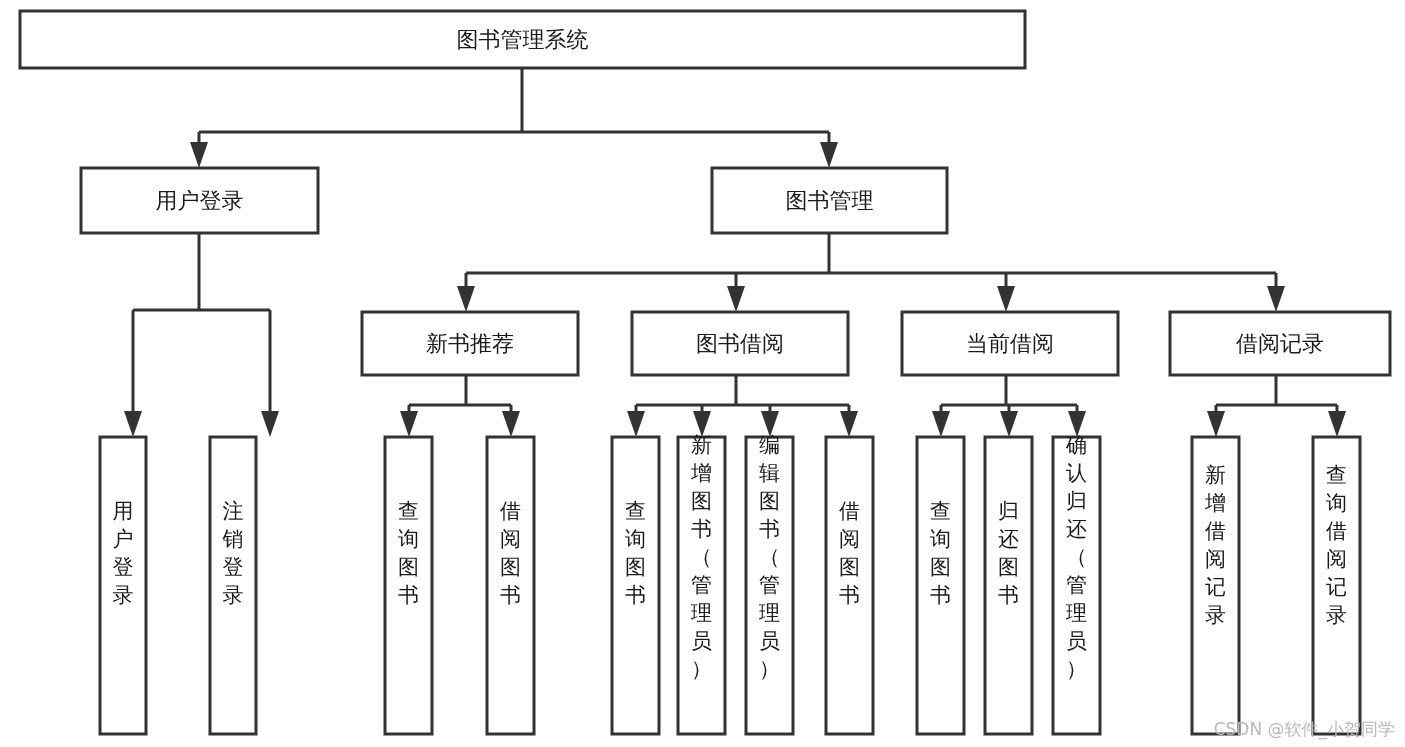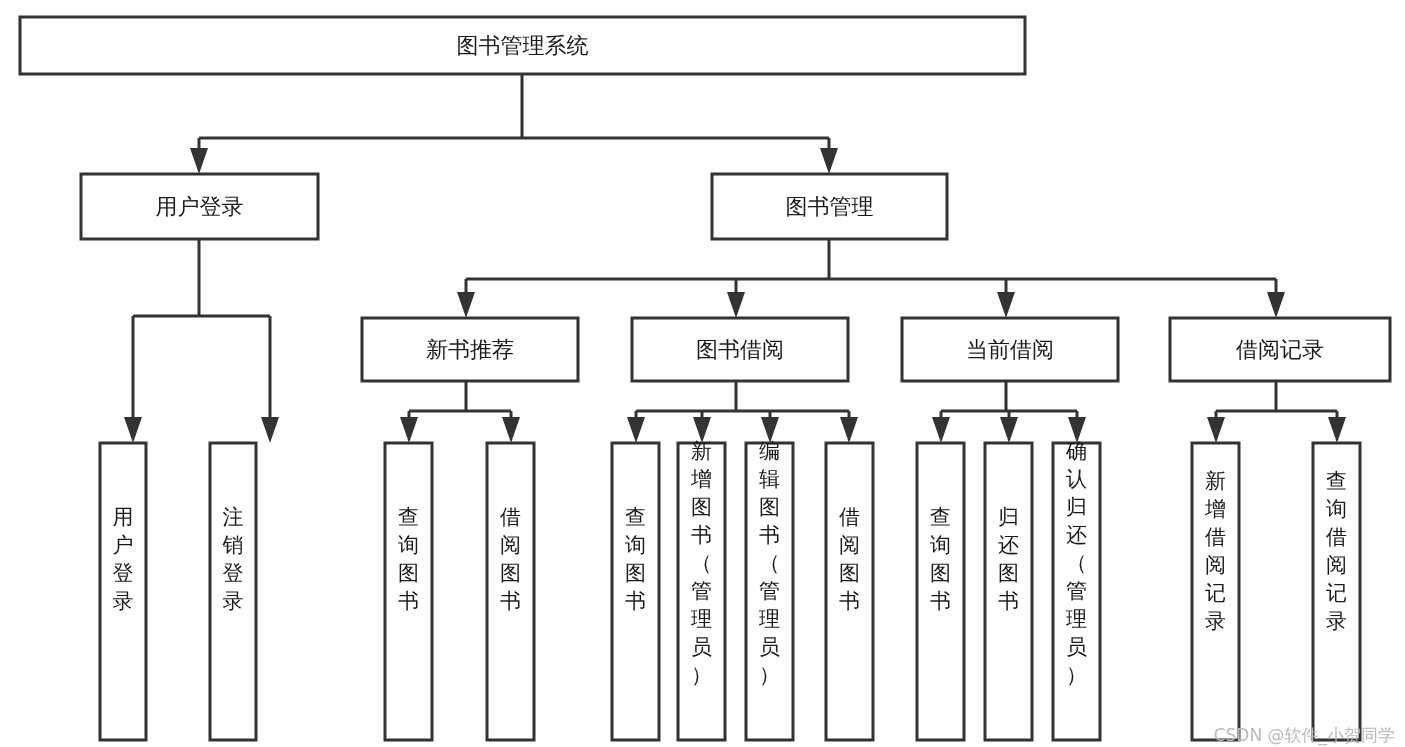--- a/index.html
+++ b/index.html
@@ -11,21 +11,21 @@
   body {
     width: 1405px;
     height: 747px;
     font-family: "DejaVu Sans", "Liberation Sans", sans-serif;
     overflow: hidden;
     position: relative;
   }
   #diagram-root {
     position: absolute;
     left: 0;
-    top: 6px;
+    top: 0;
     width: 1405px;
     height: 586px;
   }
   svg.diagram-canvas {
     display: block;
     width: 1405px;
     height: 747px;
   }
   .node-box {
     fill: #ffffff;

